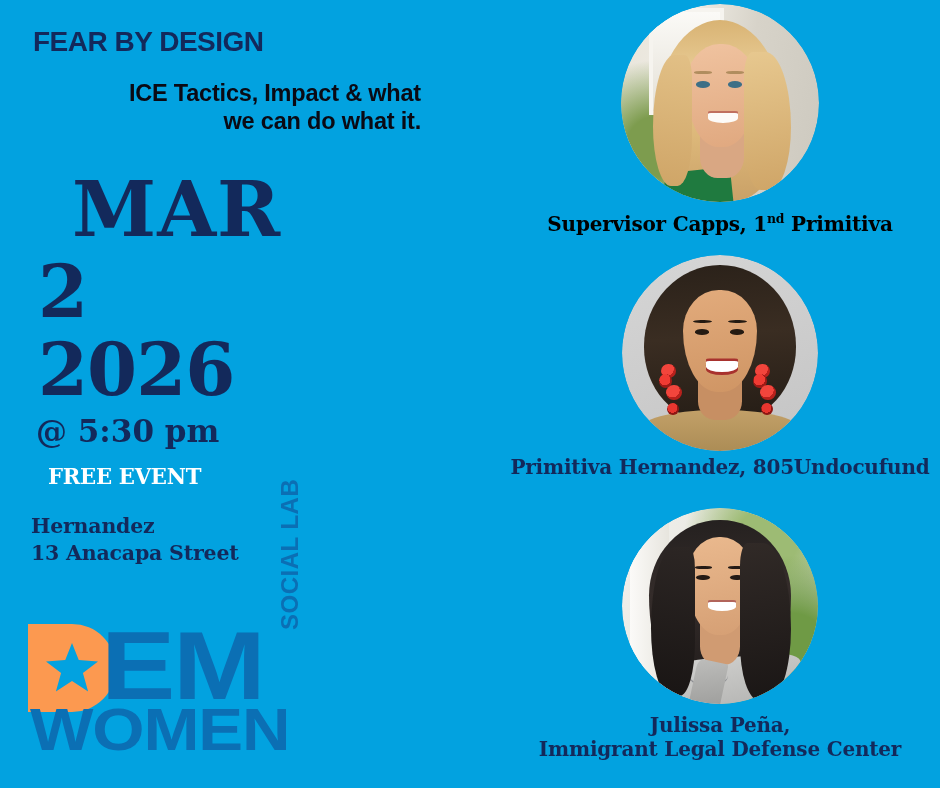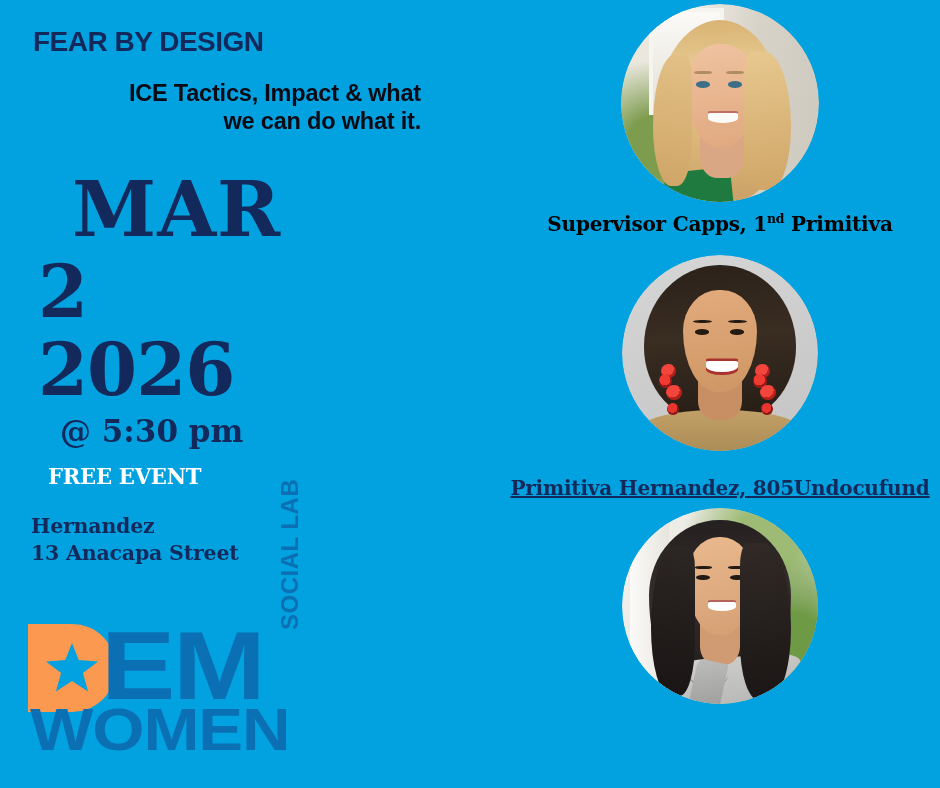--- a/index.html
+++ b/index.html
@@ -94,21 +94,20 @@
   }
   .date-time {
     position: absolute;
     left: 36px;
     top: 416px;
     font-family: "DejaVu Serif", "Liberation Serif", serif;
     font-weight: bold;
     font-size: 31px;
     line-height: 1;
     color: #13295b;
-    margin-left: 24px;
   }
   .free-event {
     position: absolute;
     left: 48px;
     top: 464px;
     font-family: "DejaVu Serif", "Liberation Serif", serif;
     font-weight: bold;
     font-size: 23px;
     line-height: 1;
     letter-spacing: -0.3px;
@@ -234,21 +233,21 @@
   }
 
   
   #speaker-1 { top: 4px; }
   #speaker-1 .portrait-wrap { width: 198px; height: 198px; }
   #speaker-1 .caption { margin-top: 10px; color: #000000; }
 
   
   #speaker-2 { top: 255px; }
   #speaker-2 .portrait-wrap { width: 196px; height: 196px; }
-  #speaker-2 .caption { margin-top: 26px; color: #13295b; text-decoration: underline; }
+  #speaker-2 .caption { margin-top: 5px; color: #13295b; }
 
   
   #speaker-3 { top: 508px; }
   #speaker-3 .portrait-wrap { width: 196px; height: 196px; }
   #speaker-3 .caption { margin-top: 10px; color: #13295b; }
 
   
   .p1-bg {
     position: absolute; inset: 0;
     background:
@@ -518,15 +517,19 @@
         <div class="p3-brow r"></div>
         <div class="p3-eye l"></div>
         <div class="p3-eye r"></div>
         <div class="p3-smile"></div>
         <div class="p3-necklace"></div>
         <div class="p3-blazer-lapel"></div>
         <div class="p3-hair-front-l"></div>
         <div class="p3-hair-front-r"></div>
       </div>
     </div>
+    <div class="caption">
+      <div>Julissa Peña,</div>
+      <div>Immigrant Legal Defense Center</div>
+    </div>
   </div>
 
 </div>
 
 </body></html>

